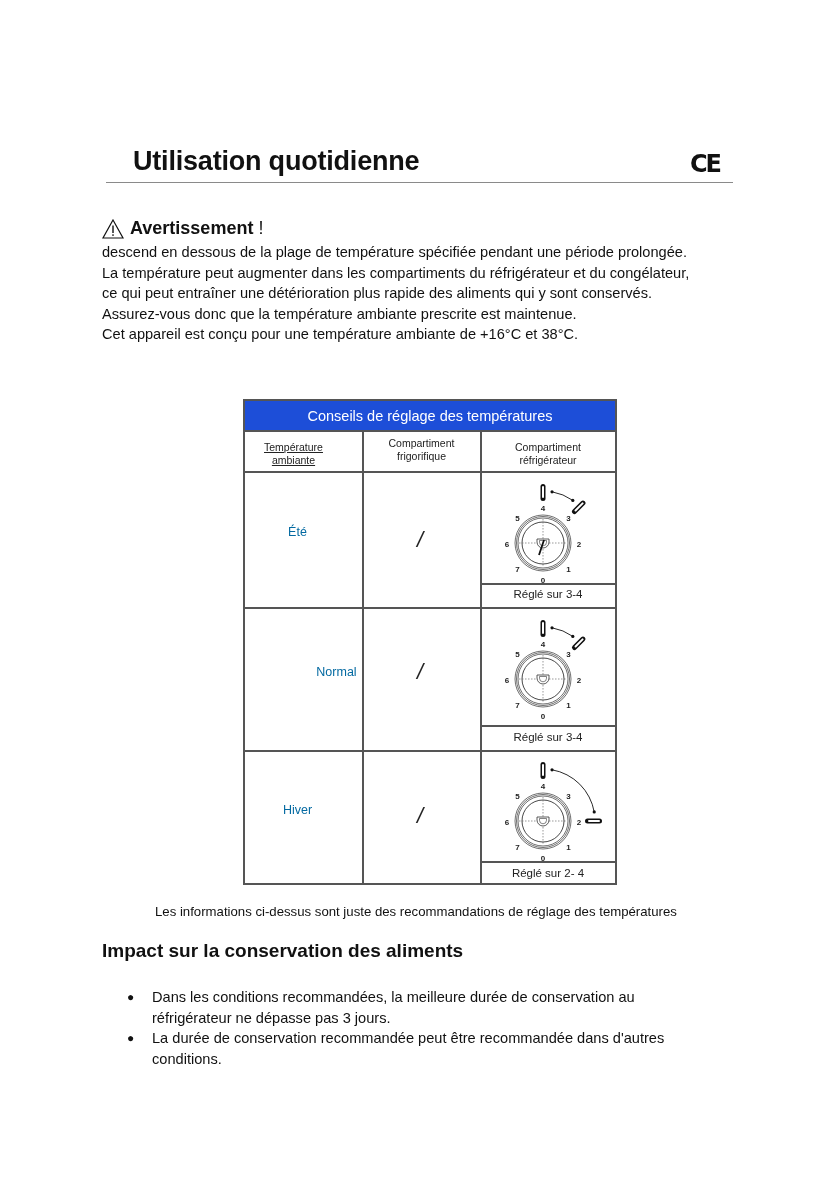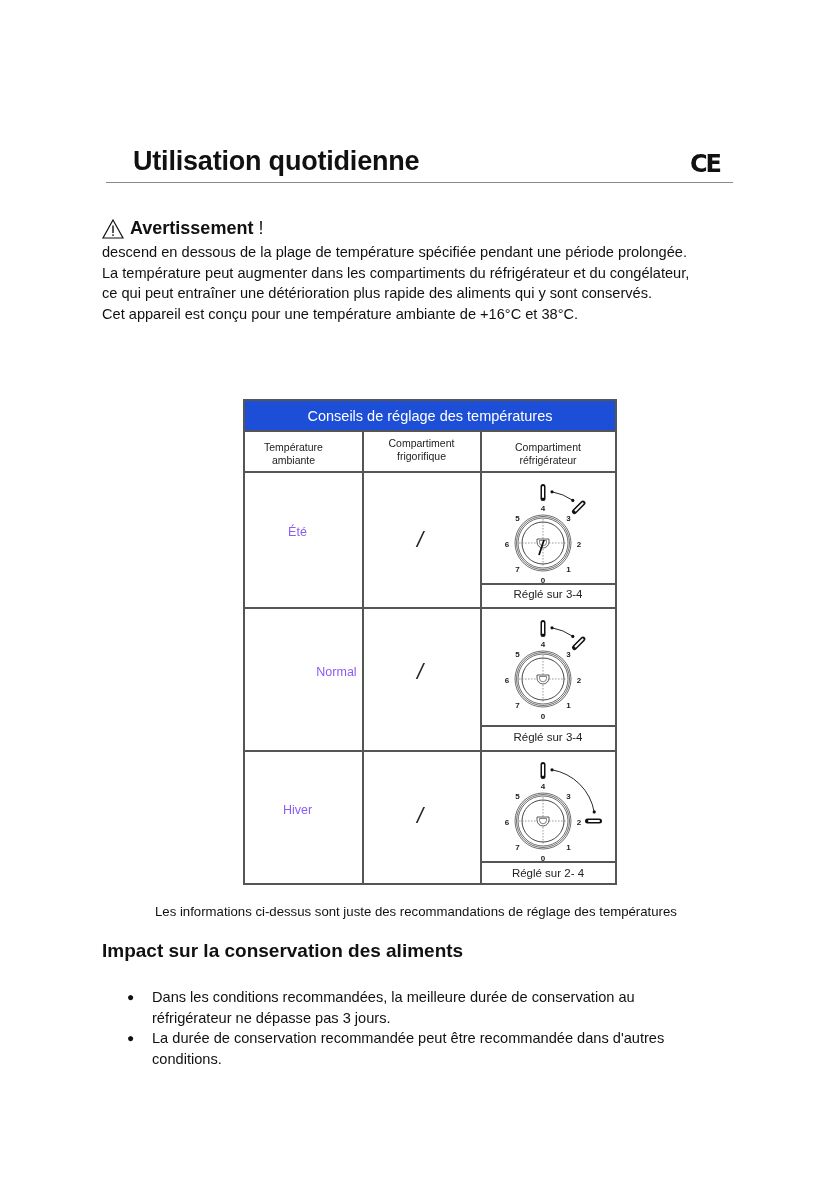--- a/index.html
+++ b/index.html
@@ -18,21 +18,21 @@
   .warn-body { left:102px; top:242px; width:650px; font-size:14.6px; line-height:20.6px; }
   .warn-body div { white-space:nowrap; }
 
   
   .tbl { left:243px; top:399px; width:374px; height:486px; border:2px solid #555; box-sizing:border-box; background:#fff; }
   .tbl-head { position:absolute; left:0; top:0; width:100%; height:31px; background:#1d4ed8; color:#fff;
               font-size:14.5px; display:flex; align-items:center; justify-content:center; border-bottom:2px solid #555; box-sizing:border-box; }
   .vline { position:absolute; top:31px; width:1.5px; background:#555; height:451px; }
   .hline { position:absolute; height:1.5px; background:#555; }
   .colhead { position:absolute; top:36px; font-size:10.5px; line-height:13px; text-align:center; color:#222; }
-  .rowlabel { position:absolute; font-size:12.5px; text-align:center; color:#8b5cf6; }
+  .rowlabel { position:absolute; font-size:12.5px; text-align:center; color:#0369a1; }
   .slash { position:absolute; font-size:22px; font-style:italic; color:#222; }
   .setting { position:absolute; font-size:11.5px; color:#222; text-align:center; width:134px; }
   .dial { position:absolute; width:134px; height:122px; }
 
   .note { left:155px; top:904px; font-size:13.2px; white-space:nowrap; }
   .impact { left:102px; top:940px; font-size:19px; font-weight:bold; }
   .bullets { left:127px; top:987px; width:600px; font-size:14.6px; line-height:20.6px; }
   .bullet-item { display:flex; }
   .bullet-dot { width:25px; flex:none; font-size:12px; }
   .bullet-text { width:545px; }
@@ -51,30 +51,31 @@
     <rect x="10.3" y="15.3" width="1.4" height="1.6" fill="#111"></rect>
   </svg>
   <span>Avertissement</span>
   <span class="bang">!</span>
 </div>
 
 <div class="abs warn-body">
   <div>descend en dessous de la plage de température spécifiée pendant une période prolongée.</div>
   <div>La température peut augmenter dans les compartiments du réfrigérateur et du congélateur,</div>
   <div>ce qui peut entraîner une détérioration plus rapide des aliments qui y sont conservés.</div>
+  <div>Assurez-vous donc que la température ambiante prescrite est maintenue.</div>
   <div>Cet appareil est conçu pour une température ambiante de +16°C et 38°C.</div>
 </div>
 
 <div class="abs tbl">
   <div class="tbl-head">Conseils de réglage des températures</div>
 
   <div class="vline" style="left:117px;"></div>
   <div class="vline" style="left:235px;"></div>
 
-  <div class="colhead" style="left:0;width:97px;top:40px;">
+  <div class="colhead" style="left:0;width:97px;top:40px;text-decoration:underline;">
     <div>Température</div>
     <div>ambiante</div>
   </div>
   <div class="colhead" style="left:118px;width:117px;">
     <div>Compartiment</div>
     <div>frigorifique</div>
   </div>
   <div class="colhead" style="left:236px;width:134px;top:40px;">
     <div>Compartiment</div>
     <div>réfrigérateur</div>

